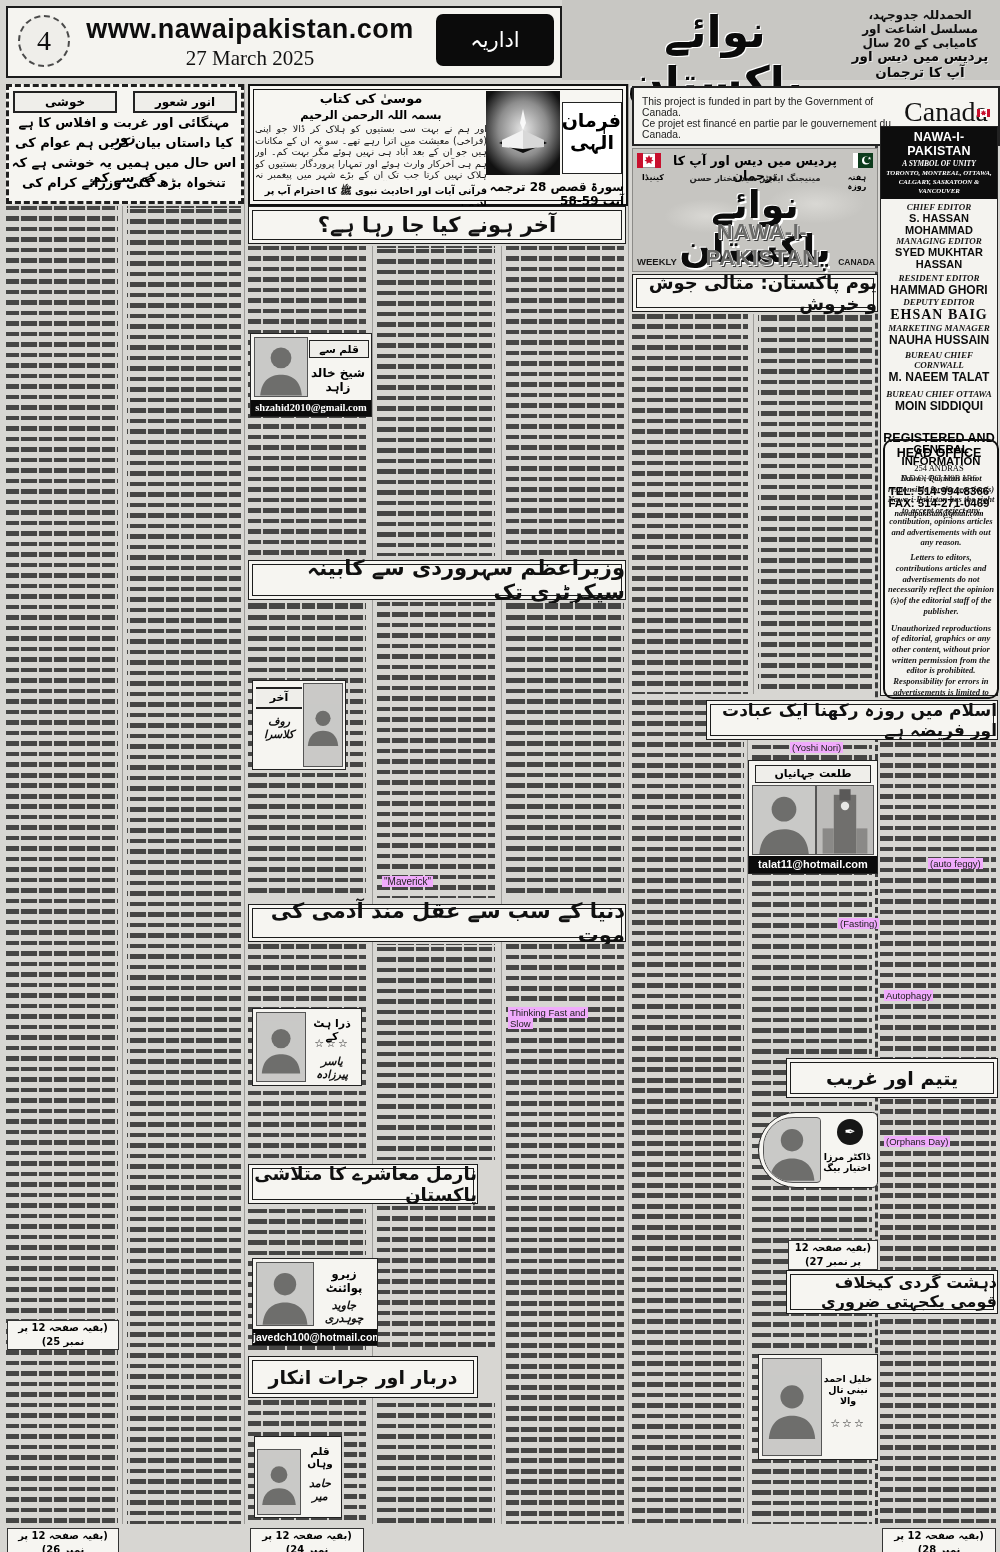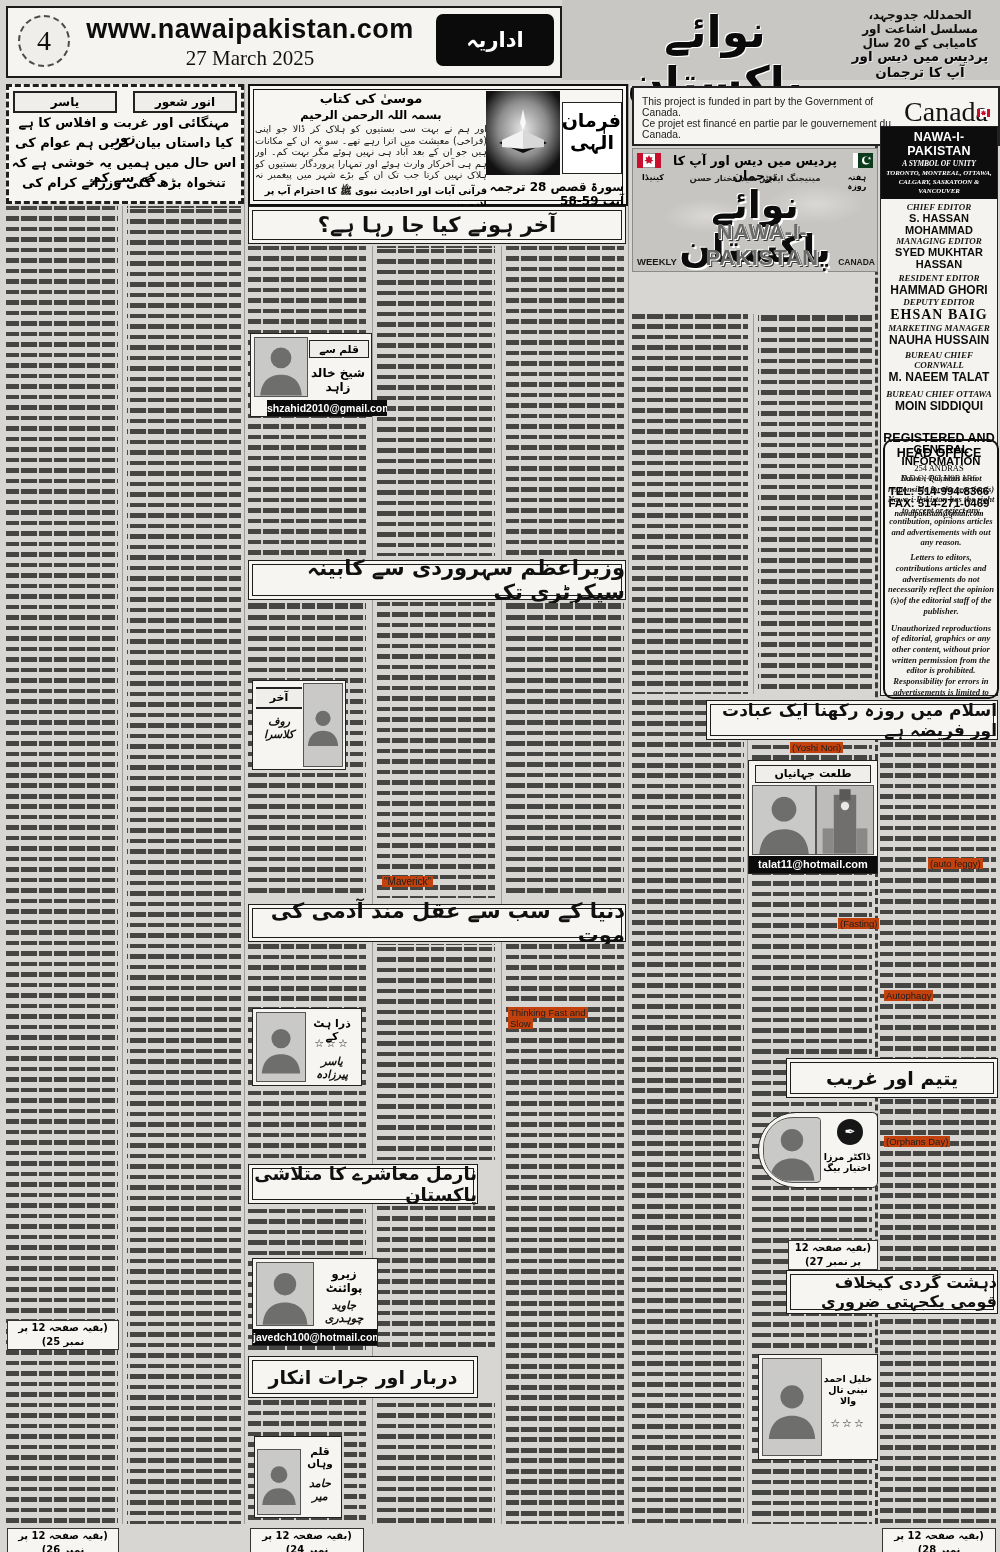--- a/index.html
+++ b/index.html
@@ -26,21 +26,21 @@
   .vrd{width:0;border-left:3px dashed #3c3c3c;}
   .abox{background:#f6f5f1;border:1px solid #222;}
   .photo{background:#cac9c7;overflow:hidden;border:1px solid #555;}
   .photo svg{display:block;width:100%;height:100%;}
   .estrip{background:#0b0b0b;color:#ffffff;font-weight:bold;text-align:center;
           font-family:"Liberation Sans",sans-serif;overflow:hidden;}
   .clabel{border:1px solid #222;background:#efeeea;font-weight:bold;text-align:center;
           font-family:"DejaVu Sans",sans-serif;direction:rtl;overflow:hidden;}
   .cont{background:#f6f5f1;border:1px solid #333;font-size:10px;font-weight:bold;text-align:center;
         line-height:14px;direction:rtl;font-family:"DejaVu Sans",sans-serif;overflow:hidden;}
-  .frag{background:#c2410c;font-family:"Liberation Sans",sans-serif;color:#202020;padding:0 2px;white-space:nowrap;}
+  .frag{background:#f0abfc;font-family:"Liberation Sans",sans-serif;color:#202020;padding:0 2px;white-space:nowrap;}
   .role{font-family:"Liberation Serif",serif;font-style:italic;font-weight:bold;font-size:9px;color:#151515;}
   .pname{font-family:"Liberation Sans",sans-serif;font-weight:bold;font-size:12px;color:#0c0c0c;}
   .gi{font-family:"Liberation Serif",serif;font-style:italic;font-weight:bold;font-size:8.6px;
       color:#161616;text-align:center;line-height:1.25;}
   .sig{font-family:"DejaVu Sans",sans-serif;font-weight:bold;font-style:italic;direction:rtl;color:#101010;}
   .star{color:#222;letter-spacing:2px;font-size:11px;}
 </style>
 </head>
 <body>
 
@@ -51,41 +51,41 @@
   <div class="abs box" style="left:6px;top:6px;width:552px;height:68px;">
     <div class="abs" style="left:10px;top:7px;width:48px;height:48px;border:2px dashed #4a4a4a;border-radius:50%;
                 background:#efeeea;text-align:center;line-height:48px;font-family:'Liberation Serif',serif;
                 font-size:28px;color:#111;">4</div>
     <div class="abs" style="left:64px;top:6px;width:356px;text-align:center;font-weight:bold;font-size:27px;
                 color:#0d0d0d;letter-spacing:.5px;">www.nawaipakistan.com</div>
     <div class="abs" style="left:64px;top:38px;width:356px;text-align:center;font-family:'Liberation Serif',serif;
                 font-size:21px;color:#101010;">27 March 2025</div>
     <div class="abs" style="right:6px;top:6px;width:118px;height:52px;background:#0b0b0b;border-radius:7px;
                 color:#fff;display:flex;align-items:center;justify-content:center;">
-      <span class="urdu" style="font-size:21px;font-weight:bold;">اداریہ</span>
+      <span class="urdu" style="font-size:21px;font-weight:normal;">اداریہ</span>
     </div>
   </div>
 
   <div class="abs urdu" style="left:570px;top:6px;width:290px;text-align:center;font-size:44px;font-weight:800;color:#0a0a0a;
               text-shadow:1px 1px 0 #ffffff,-1px -1px 0 #ffffff;">نوائے پاکستان</div>
   <div class="abs urdu" style="right:6px;top:8px;width:148px;text-align:center;font-size:12px;font-weight:bold;color:#0f0f0f;">الحمدللہ جدوجہد، مسلسل اشاعت اور کامیابی کے 20 سال</div>
   <div class="abs urdu" style="right:6px;top:48px;width:148px;text-align:center;font-size:13.5px;font-weight:800;color:#0a0a0a;
               text-shadow:1px 1px 0 #e8e8e8;">پردیس میں دیس اور آپ کا ترجمان</div>
 
   <div class="abs vr" style="left:244px;top:84px;height:1440px;"></div>
   <div class="abs vr" style="left:628px;top:84px;height:1440px;"></div>
   <div class="abs vr" style="left:122px;top:206px;height:1318px;"></div>
   <div class="abs vr" style="left:372px;top:246px;height:1278px;"></div>
   <div class="abs vr" style="left:501px;top:246px;height:1278px;"></div>
   <div class="abs vr" style="left:753px;top:314px;height:380px;"></div>
   <div class="abs vr" style="left:747px;top:700px;height:824px;"></div>
   <div class="abs vrd" style="left:875px;top:125px;height:1399px;"></div>
 
   <div class="abs" style="left:6px;top:84px;width:232px;height:114px;background:#f6f5f1;border:3px dashed #1f1f1f;">
-    <div class="abs clabel" style="left:4px;top:4px;width:100px;height:18px;font-size:12px;line-height:18px;border-width:2px;">یاسر</div>
+    <div class="abs clabel" style="left:4px;top:4px;width:100px;height:18px;font-size:12px;line-height:18px;border-width:2px;">خوشی</div>
     <div class="abs clabel" style="right:4px;top:4px;width:100px;height:18px;font-size:12px;line-height:18px;border-width:2px;">انور شعور</div>
     <div class="abs urdu" style="left:2px;top:28px;width:226px;text-align:center;font-size:13px;font-weight:bold;">مہنگائی اور غربت و افلاس کا ہے زور</div>
     <div class="abs urdu" style="left:2px;top:48px;width:226px;text-align:center;font-size:13px;font-weight:bold;">کیا داستاں بیان کریں ہم عوام کی</div>
     <div class="abs urdu" style="left:2px;top:68px;width:226px;text-align:center;font-size:13px;font-weight:bold;">اس حال میں ہمیں یہ خوشی ہے کہ کم سے کم</div>
     <div class="abs urdu" style="left:2px;top:88px;width:226px;text-align:center;font-size:13px;font-weight:bold;">تنخواہ بڑھ گئی وزرائے کرام کی</div>
   </div>
 
   <div class="abs greek" style="left:6px;top:206px;width:112px;height:1318px;"></div>
   <div class="abs greek g2" style="left:127px;top:206px;width:114px;height:1318px;"></div>
   <div class="abs cont" style="left:7px;top:1320px;width:110px;">(بقیہ صفحہ 12 پر نمبر 25)</div>
@@ -127,21 +127,21 @@
   <div class="abs abox" style="left:250px;top:333px;width:120px;height:82px;">
     <div class="abs photo" style="left:3px;top:3px;width:52px;height:58px;">
       <svg viewBox="0 0 40 44">
           <rect width="40" height="44" fill="#c9c9c7"></rect>
           <circle cx="20" cy="15" r="8" fill="#6e6e6c"></circle>
           <path d="M4 44c1-12 8-16 16-16s15 4 16 16z" fill="#6e6e6c"></path>
         </svg>
     </div>
     <div class="abs clabel" style="left:58px;top:6px;width:58px;height:16px;font-size:10.5px;line-height:16px;">قلم سے قلب تک</div>
     <div class="abs urdu" style="left:58px;top:32px;width:58px;text-align:center;font-size:12px;font-weight:800;">شیخ خالد زاہد</div>
-    <div class="abs estrip" style="left:16px;bottom:0;width:100%;height:16px;font-size:10.5px;line-height:16px;">shzahid2010@gmail.com</div>
+    <div class="abs estrip" style="left:0;bottom:0;width:100%;height:16px;font-size:10.5px;line-height:16px;font-family:Liberation Serif, serif;">shzahid2010@gmail.com</div>
   </div>
 
   <div class="abs hbox" style="left:248px;top:560px;width:376px;height:38px;font-size:21px;">وزیراعظم سہروردی سے کابینہ سیکرٹری تک</div>
   <div class="abs greek g2" style="left:248px;top:602px;width:118px;height:296px;"></div>
   <div class="abs greek" style="left:377px;top:602px;width:118px;height:296px;"></div>
   <div class="abs greek g2" style="left:506px;top:602px;width:118px;height:296px;"></div>
   <div class="abs abox" style="left:252px;top:680px;width:92px;height:88px;">
     <div class="abs clabel" style="left:3px;top:6px;width:46px;height:18px;font-size:11px;line-height:18px;border:none;border-bottom:2px solid #222;border-top:2px solid #222;">آخر کیوں؟</div>
     <div class="abs sig" style="left:3px;top:34px;width:46px;text-align:center;font-size:11px;">روف کلاسرا</div>
     <div class="abs photo" style="right:2px;top:2px;width:38px;height:82px;">
@@ -245,20 +245,21 @@
     <div class="abs urdu" style="right:3px;top:24px;width:34px;text-align:center;font-size:8px;font-weight:bold;">ہفتہ روزہ</div>
     <div class="abs urdu" style="left:3px;top:24px;width:34px;text-align:center;font-size:8px;font-weight:bold;">کینیڈا</div>
     <div class="abs urdu" style="left:4px;top:34px;width:236px;text-align:center;font-size:38px;font-weight:800;color:#0c0c0c;
                 text-shadow:2px 2px 0 #ffffff,-1px -1px 0 #ffffff;">نوائے پاکستان</div>
     <div class="abs" style="left:4px;bottom:4px;font-size:9.5px;font-weight:bold;color:#1a1a1a;">WEEKLY</div>
     <div class="abs" style="left:44px;bottom:0px;width:170px;text-align:center;font-size:22px;font-weight:bold;color:#6b6b69;
                 text-shadow:1px 1px 0 #ffffff,2px 2px 0 #3a3a3a;letter-spacing:.5px;">NAWA-I-PAKISTAN</div>
     <div class="abs" style="right:2px;bottom:4px;font-size:8.5px;font-weight:bold;color:#1a1a1a;">CANADA</div>
   </div>
 
+  <div class="abs hbox" style="left:632px;top:274px;width:244px;height:36px;font-size:18px;">یوم پاکستان: مثالی جوش و خروش</div>
   <div class="abs greek" style="left:632px;top:314px;width:116px;height:380px;"></div>
   <div class="abs greek g2" style="left:758px;top:314px;width:114px;height:380px;"></div>
 
   <div class="abs" style="left:880px;top:126px;width:116px;height:568px;background:#f4f3ef;border:1px solid #222;">
     <div style="background:#0d0d0d;color:#fff;text-align:center;padding:3px 1px 4px;">
       <div style="font-size:12.5px;font-weight:bold;letter-spacing:.2px;">NAWA-I-PAKISTAN</div>
       <div style="font-family:'Liberation Serif',serif;font-style:italic;font-weight:bold;font-size:7.5px;margin-top:1px;">A SYMBOL OF UNITY</div>
       <div style="font-family:'Liberation Serif',serif;font-style:italic;font-weight:bold;font-size:6.8px;margin-top:1px;line-height:1.3;">TORONTO, MONTREAL, OTTAWA, CALGARY, SASKATOON &amp; VANCOUVER</div>
     </div>
     <div style="text-align:center;padding-top:3px;">

